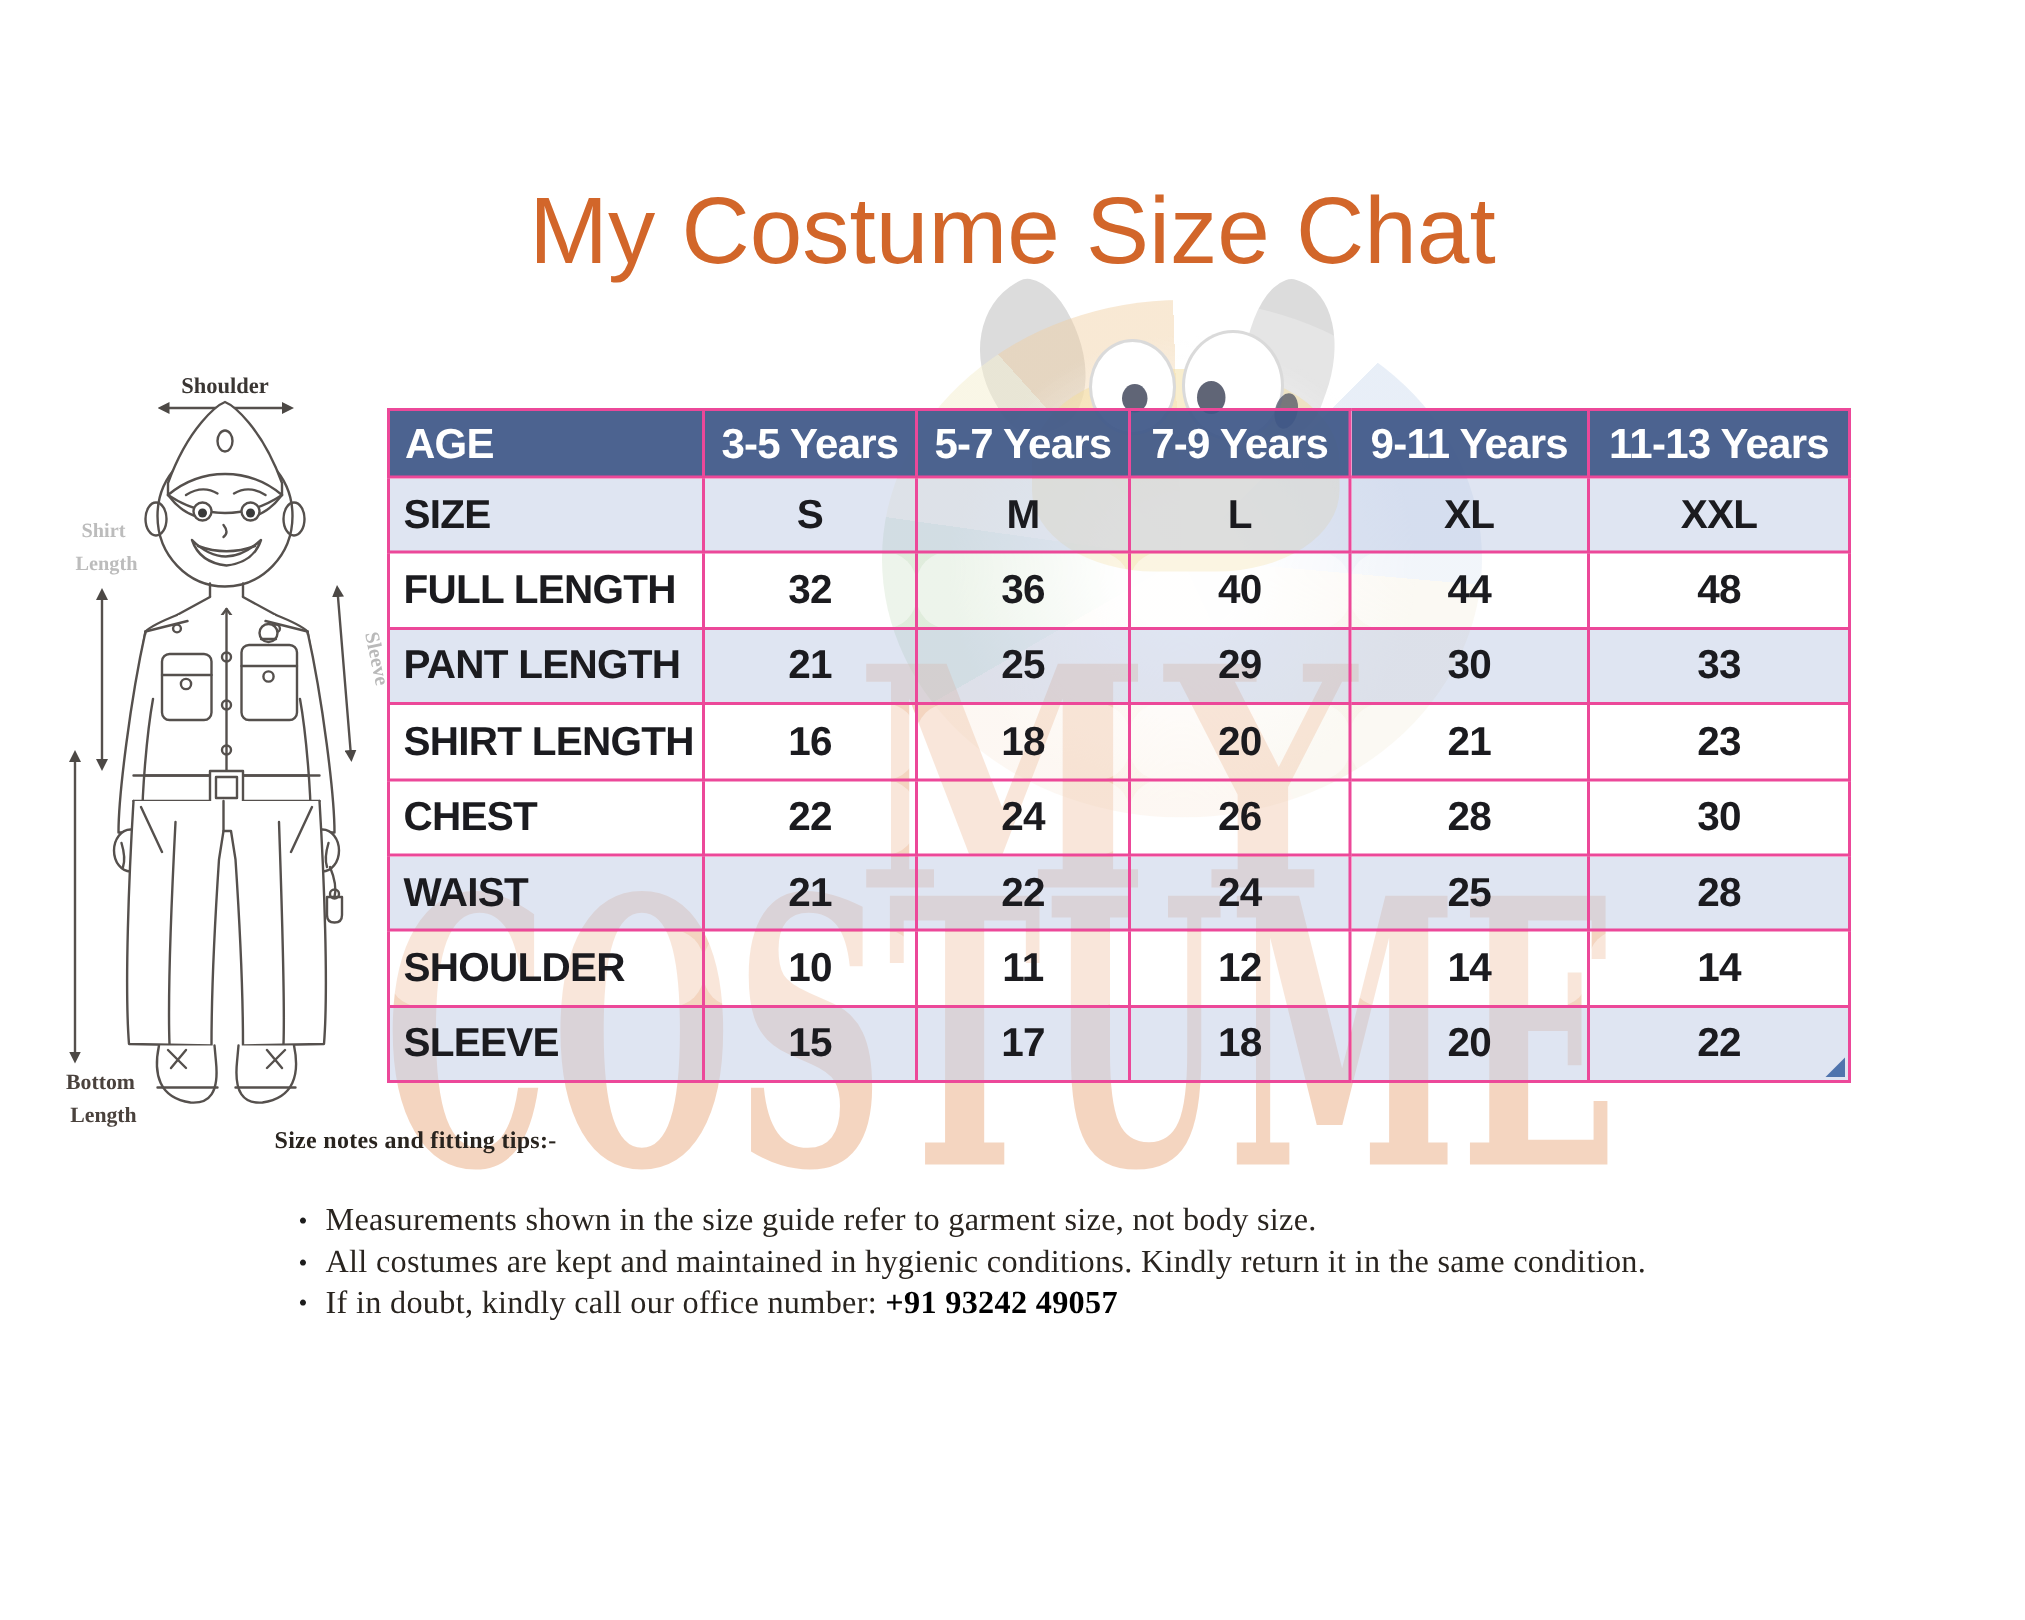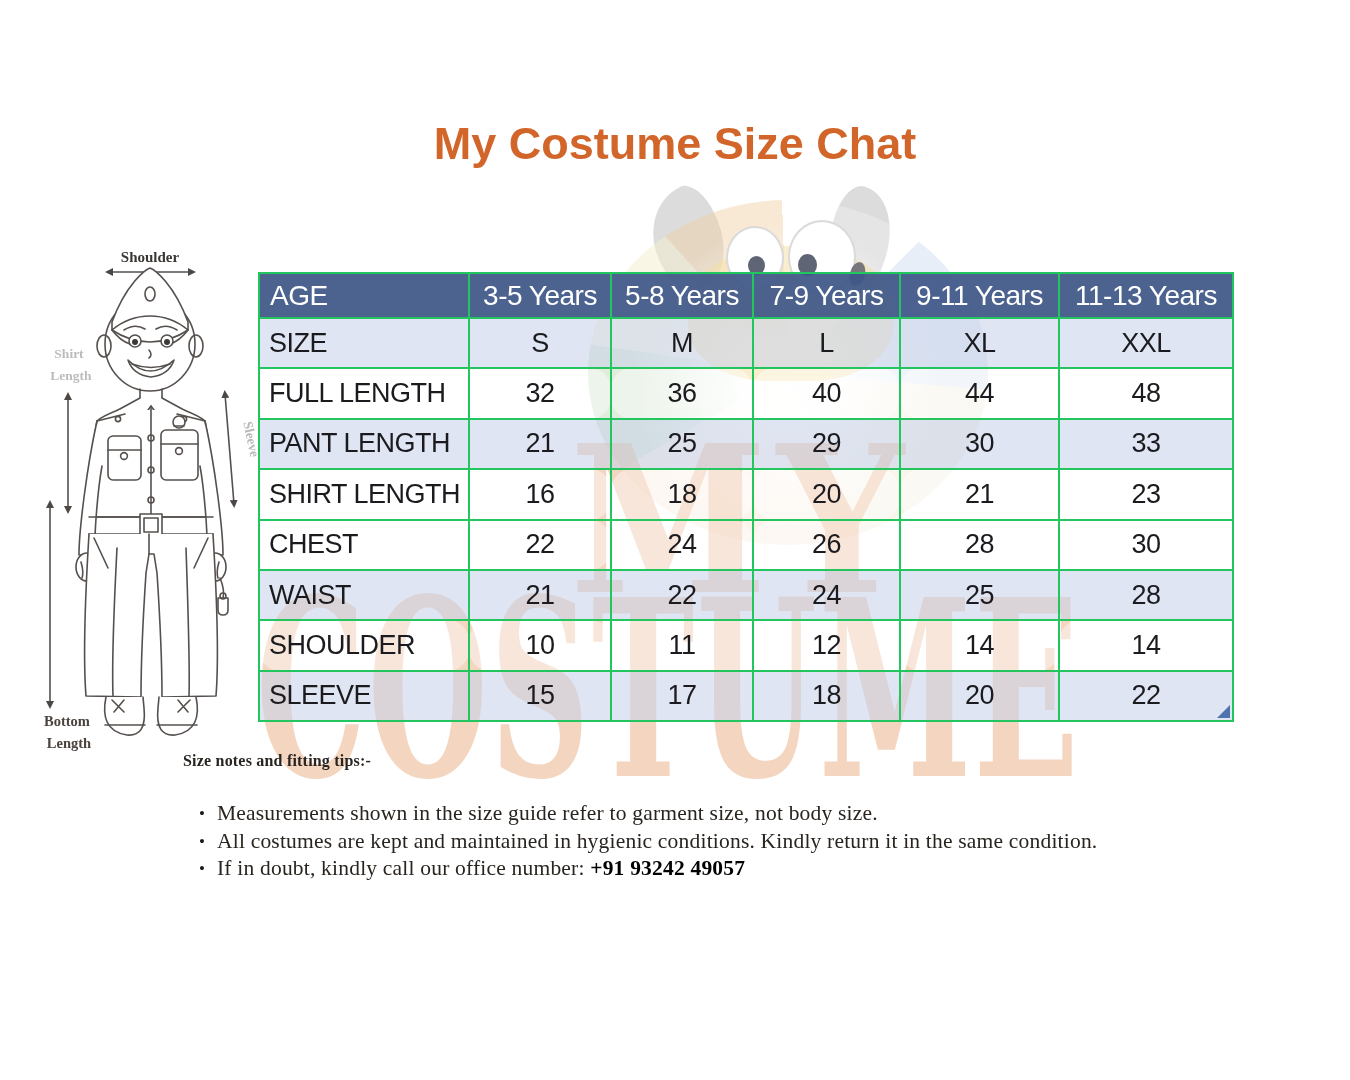--- a/index.html
+++ b/index.html
@@ -9,21 +9,21 @@
     font-family:"Liberation Sans", sans-serif;
     position:relative;
     overflow:hidden;
   }
   .canvas { position:absolute; inset:0; width:1350px; height:1080px; }
 
   
   .page-title {
     position:absolute; top:118px; left:0; width:100%;
     text-align:center;
-    font-size:45px; font-weight:bold; letter-spacing:0px;
+    font-size:63px; font-weight:normal; letter-spacing:0px;
     color:#d2662a;
   }
 
   
   .watermark { position:absolute; inset:0; z-index:0; pointer-events:none; }
   .wm-pinwheel {
     position:absolute; left:588px; top:200px; width:400px; height:345px;
     border-radius:50%;
     background:
       radial-gradient(circle at 50% 52%, rgba(255,255,255,0.95) 16%, rgba(255,255,255,0) 58%),
@@ -82,22 +82,22 @@
   
   .diagram { position:absolute; left:28px; top:238px; z-index:2; }
 
   
   .table-wrap { position:absolute; left:258px; top:272px; z-index:1; }
   table.size-chart {
     border-collapse:collapse; table-layout:fixed;
     width:974px; height:450px;
   }
   table.size-chart th, table.size-chart td {
-    border:2px solid #22c55e;
-    font-weight:normal; color:#1b1b1f;
+    border:2px solid #ec4899;
+    font-weight:bold; color:#1b1b1f;
     font-size:27px; letter-spacing:-0.5px;
     height:45px; padding:0 6px;
     white-space:nowrap; overflow:hidden;
   }
   table.size-chart thead th {
     background:rgba(62,87,136,0.93);
     color:#ffffff; font-size:28px;
     text-align:center;
   }
   table.size-chart thead th:first-child { text-align:left; padding-left:10px; }
@@ -253,21 +253,21 @@
           <col style="width:142px">
           <col style="width:142px">
         <col style="width:147px">
           <col style="width:159px">
           <col style="width:174px">
       </colgroup>
       <thead>
           <tr>
             <th>AGE</th>
             <th>3-5 Years</th>
-            <th>5-8 Years</th>
+            <th>5-7 Years</th>
             <th>7-9 Years</th>
             <th>9-11 Years</th>
             <th>11-13 Years</th>
           </tr>
         </thead>
       <tbody>
           <tr class="row-light">
             <th>SIZE</th>
             <td>S</td>
             <td>M</td>

